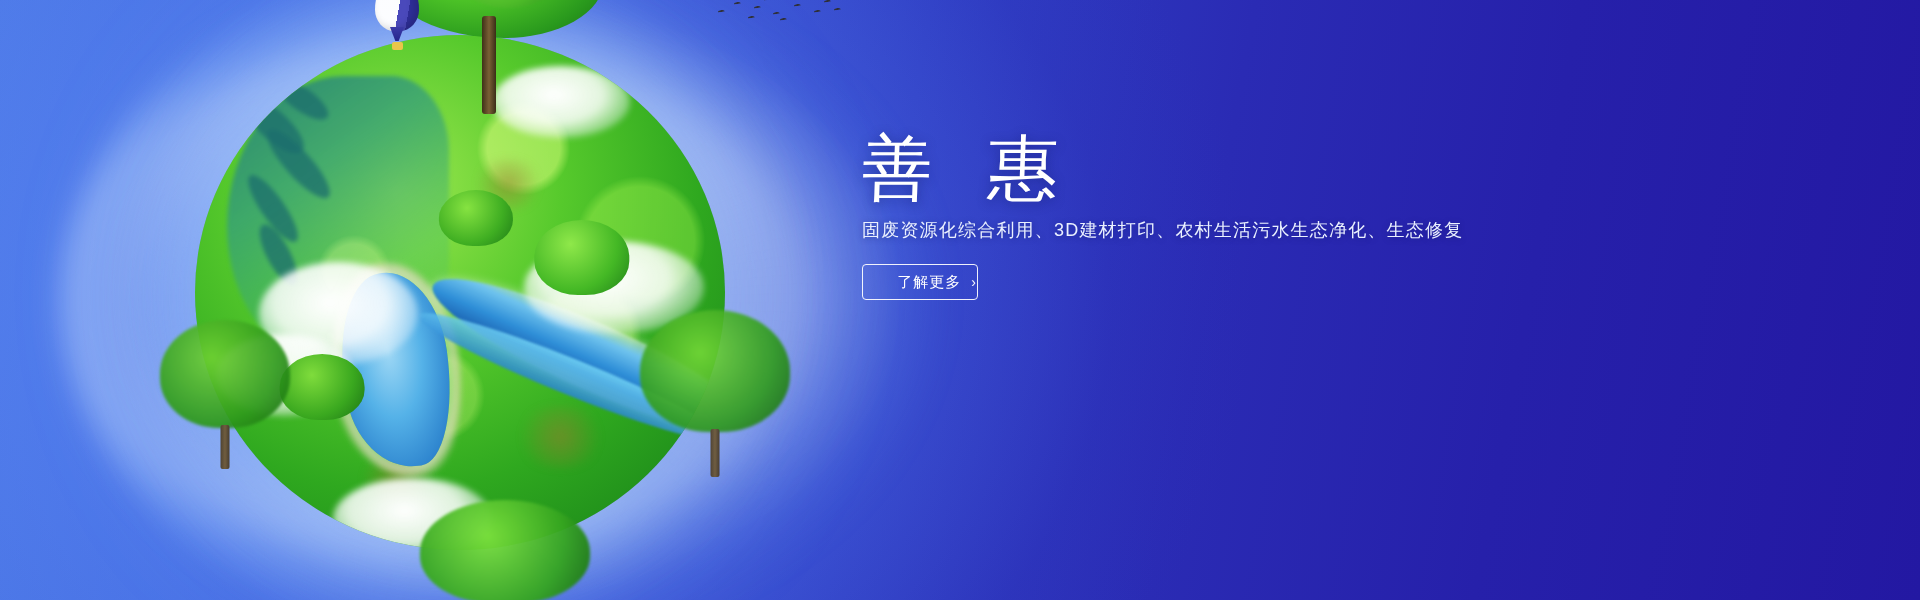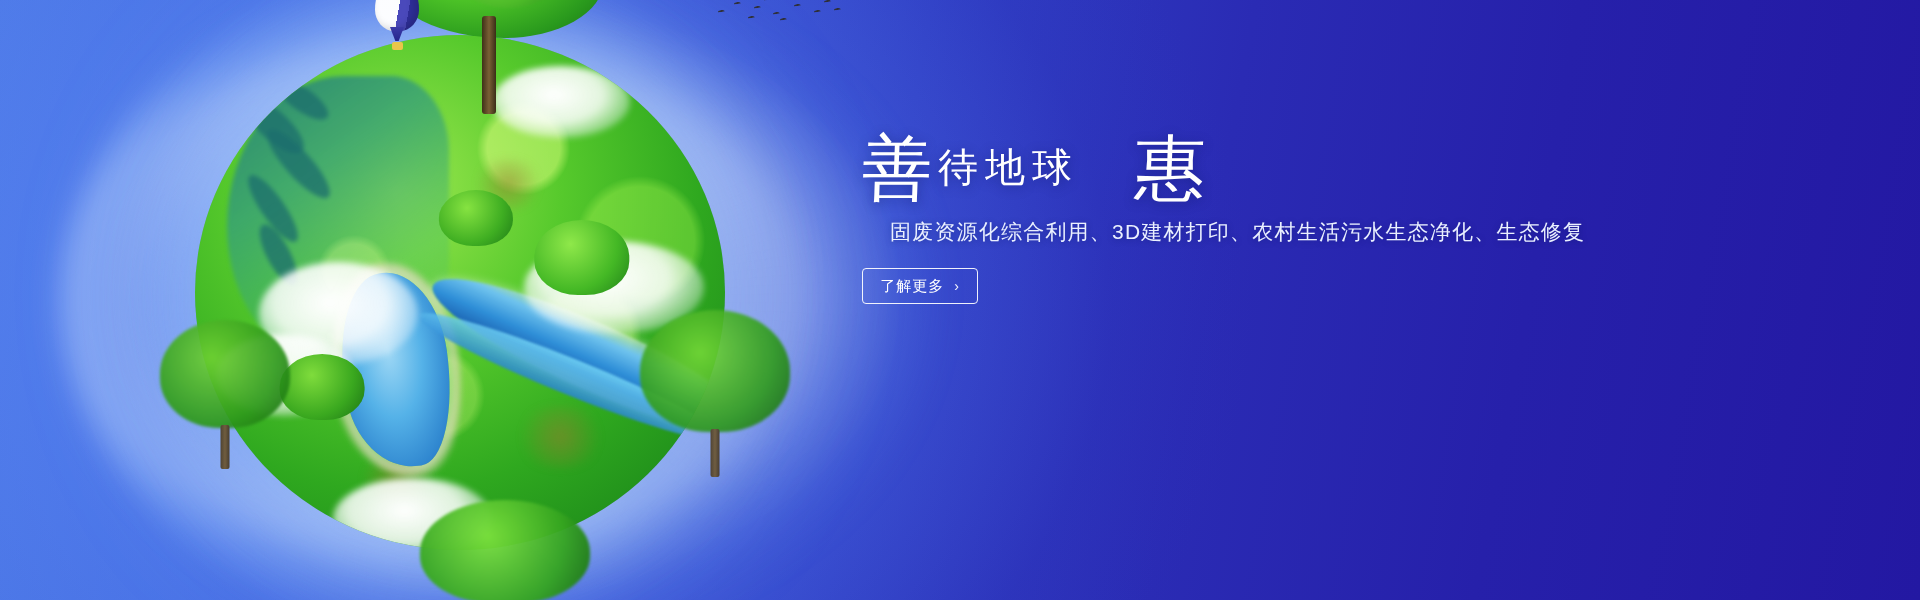--- a/index.html
+++ b/index.html
@@ -249,29 +249,28 @@
     color:#ffffff;
     font-size:25px;
     letter-spacing:7px;
     font-weight:400;
     white-space:nowrap;
     text-shadow:0 2px 10px rgba(10,20,90,0.4);
   }
   .desc{
     margin-top:20px;
     color:#eaf0ff;
-    font-size:21px;
+    font-size:18px;
     letter-spacing:1.2px;
     white-space:nowrap;
     text-shadow:0 1px 6px rgba(10,20,90,0.4);
-    margin-left:28px;
   }
   .cta{
     margin-top:22px;
-    display:inline-flex; align-items:center; justify-content:center;
+    display:inline-flex; align-items:center; justify-content:flex-end;
     gap:10px;
     width:116px; height:36px;
     border:1px solid rgba(255,255,255,0.92);
     border-radius:4px;
     color:#ffffff;
     font-size:15px;
     letter-spacing:1px;
     background:transparent;
     cursor:pointer;
     text-decoration:none;
@@ -361,21 +360,20 @@
         <i style="left:8px;top:22px"></i>
         <i style="left:38px;top:28px"></i>
       <i style="left:70px;top:30px"></i>
     </div>
   </div>
 
   <div class="content">
 
     <div class="headline">
       <span class="hl-big">善</span>
-      <span class="hl-small">待地球</span>
       <span class="hl-gap"></span>
       <span class="hl-big">惠</span>
     </div>
 
 
     <div class="desc">固废资源化综合利用、3D建材打印、农村生活污水生态净化、生态修复</div>
 
     <a class="cta" href="#">
       <span>了解更多</span>
       <span class="chev">›</span>

